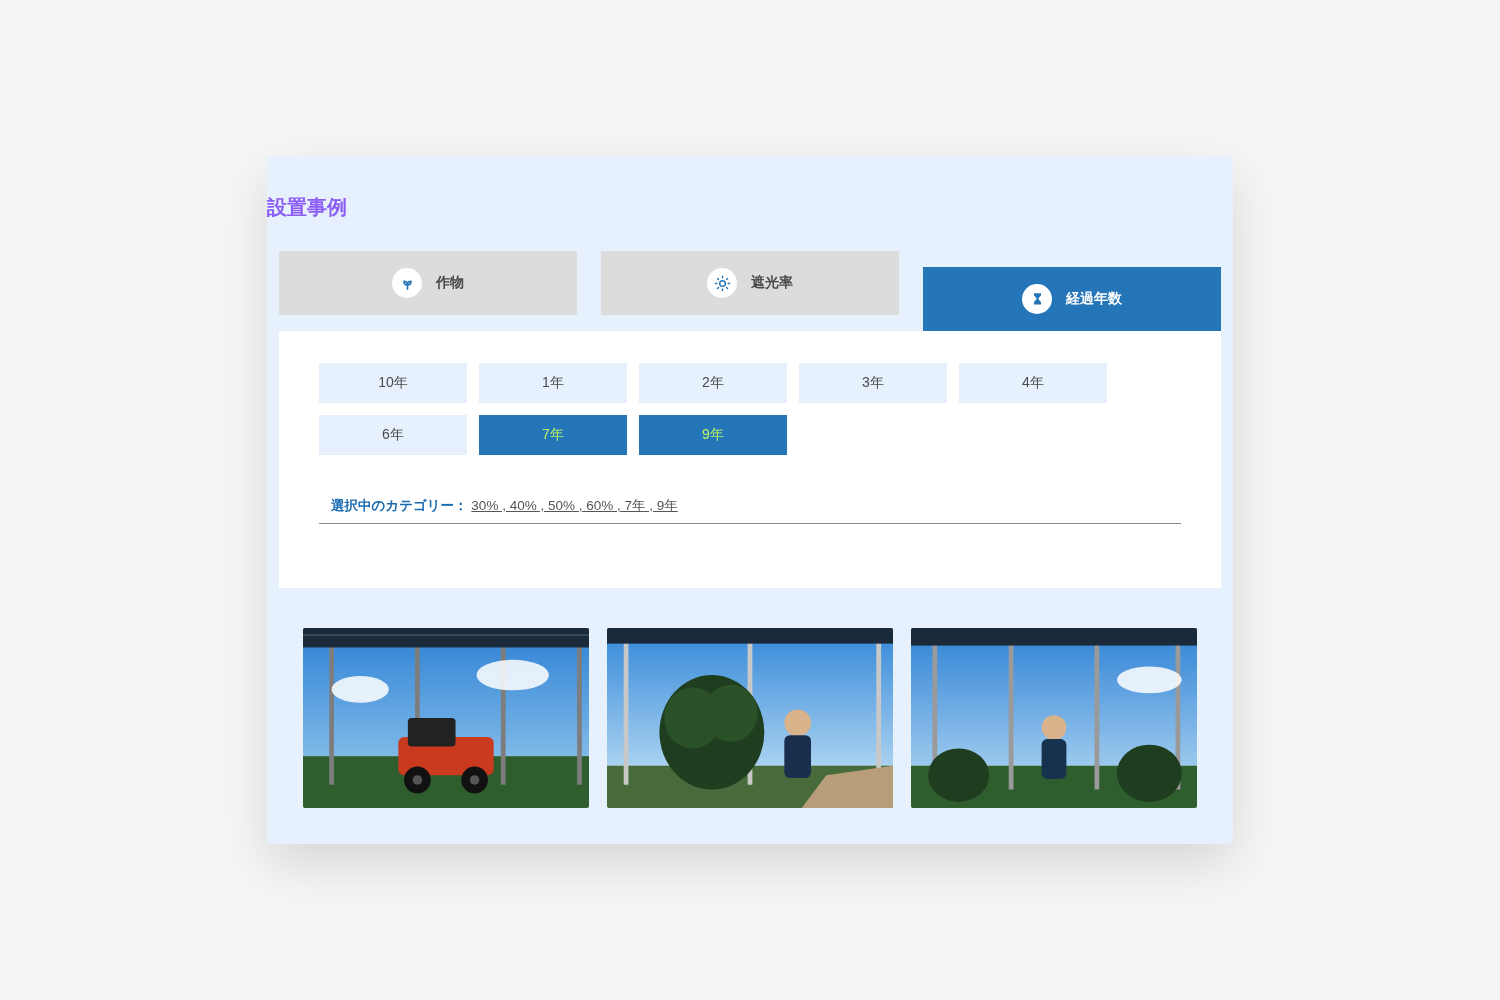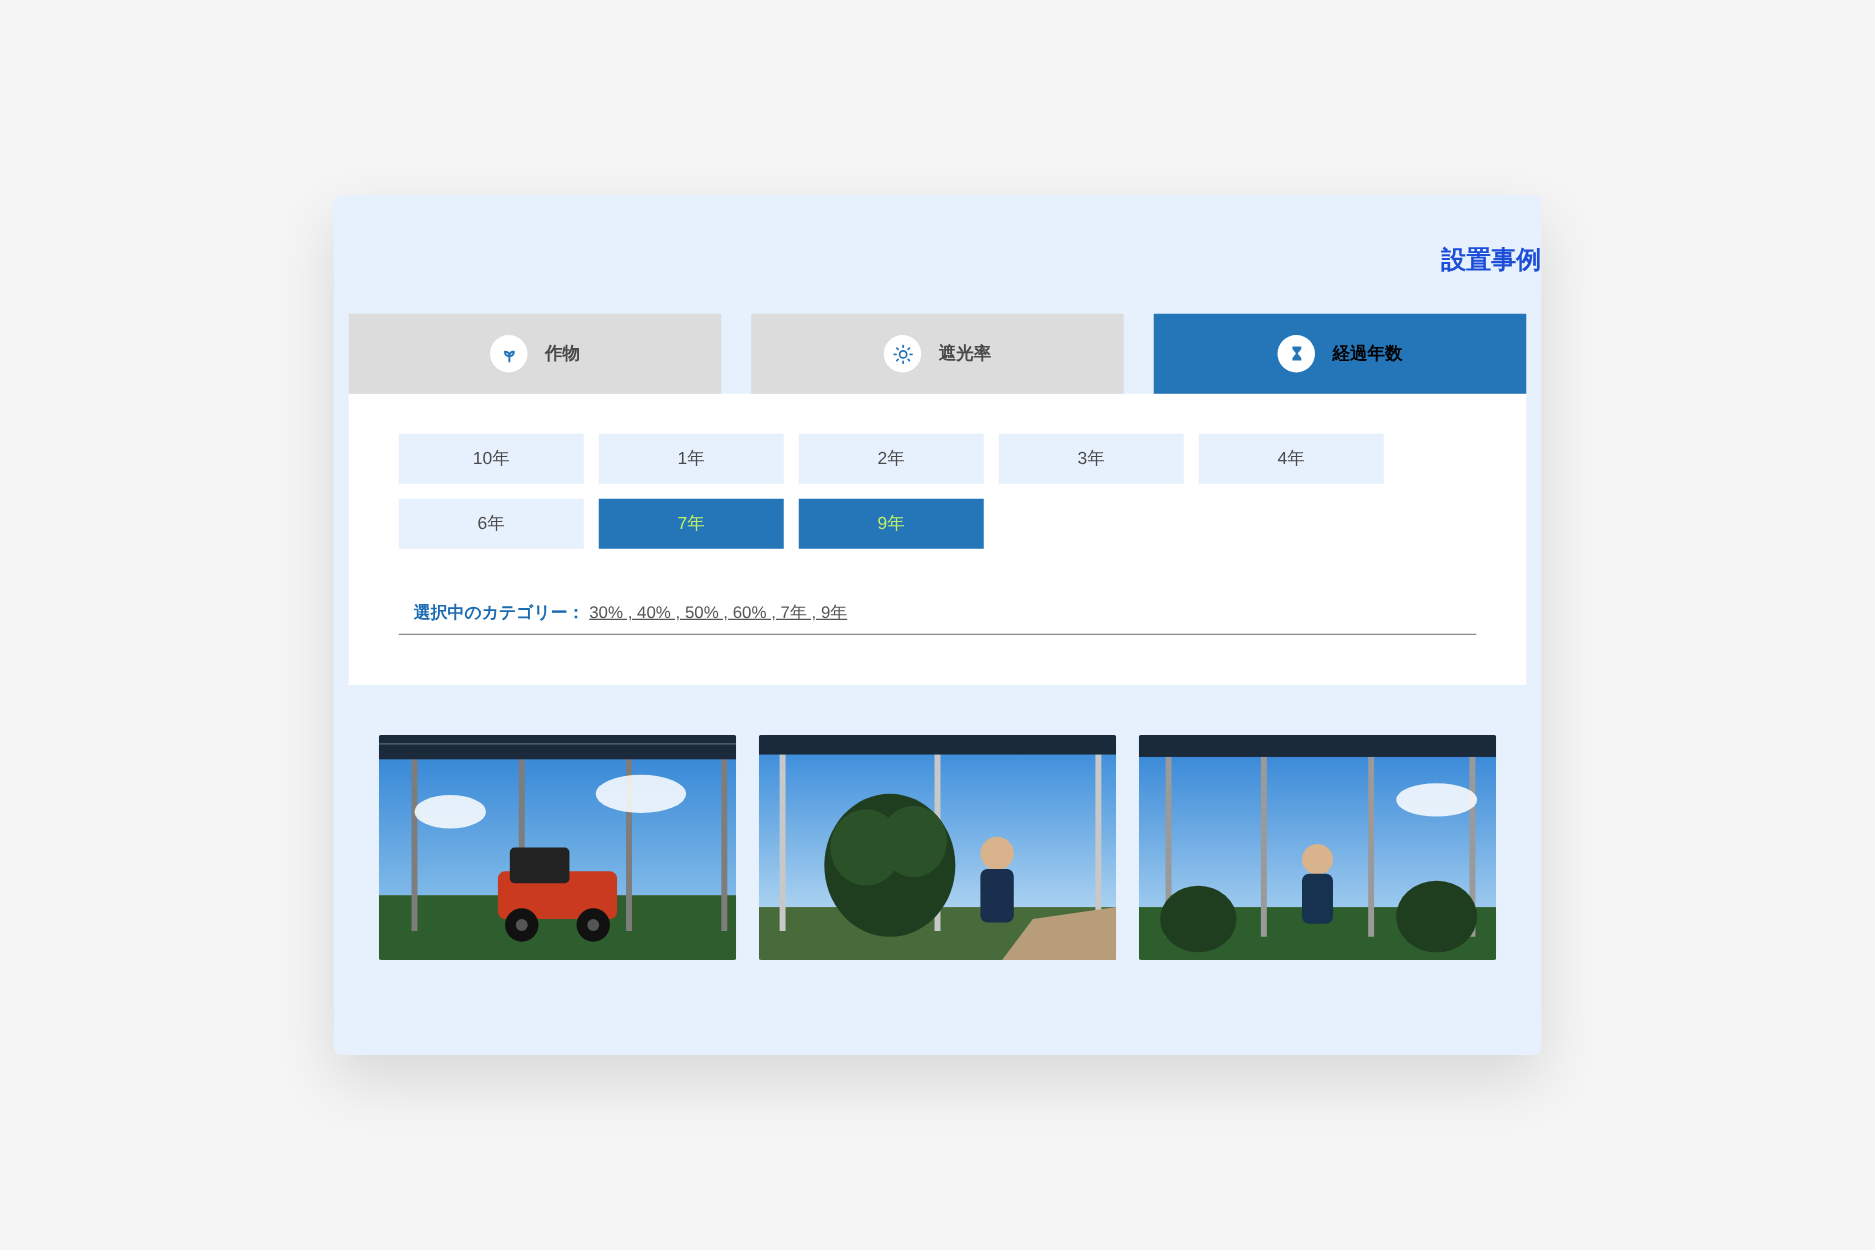--- a/index.html
+++ b/index.html
@@ -15,22 +15,22 @@
 .outer-card {
   width: 966px;
   height: 688px;
   background: #e7f1fd;
   border-radius: 6px;
   box-shadow: 0 20px 50px rgba(0,0,0,0.12);
   overflow: hidden;
   padding-top: 38px;
 }
 .page-title {
-  text-align: right;
-  color: #1d4ed8;
+  text-align: left;
+  color: #8b5cf6;
   font-size: 20px;
   font-weight: 600;
   margin-bottom: 30px;
 }
 .tabs {
   display: flex;
   gap: 24px;
   padding: 0 12px;
 }
 .tab {
@@ -41,36 +41,37 @@
   align-items: center;
   justify-content: center;
   gap: 14px;
   height: 64px;
   font-size: 14px;
   font-weight: 600;
   cursor: pointer;
 }
 .tab.active {
   background: #2576b9;
-  color: #000000;
+  color: #ffffff;
+  margin-top: 16px;
 }
 .tab .icon-circle {
   width: 30px;
   height: 30px;
   border-radius: 50%;
   background: #fff;
   display: flex;
   align-items: center;
   justify-content: center;
 }
 .tab .icon-circle svg { width: 17px; height: 17px; }
 .panel {
   background: #fff;
   margin: 0 12px;
-  padding: 32px 40px 40px 40px;
+  padding: 32px 40px 64px 40px;
 }
 .filter-grid {
   display: flex;
   flex-wrap: wrap;
   gap: 12px;
   margin-bottom: 42px;
 }
 .chip {
   width: 148px;
   height: 40px;

